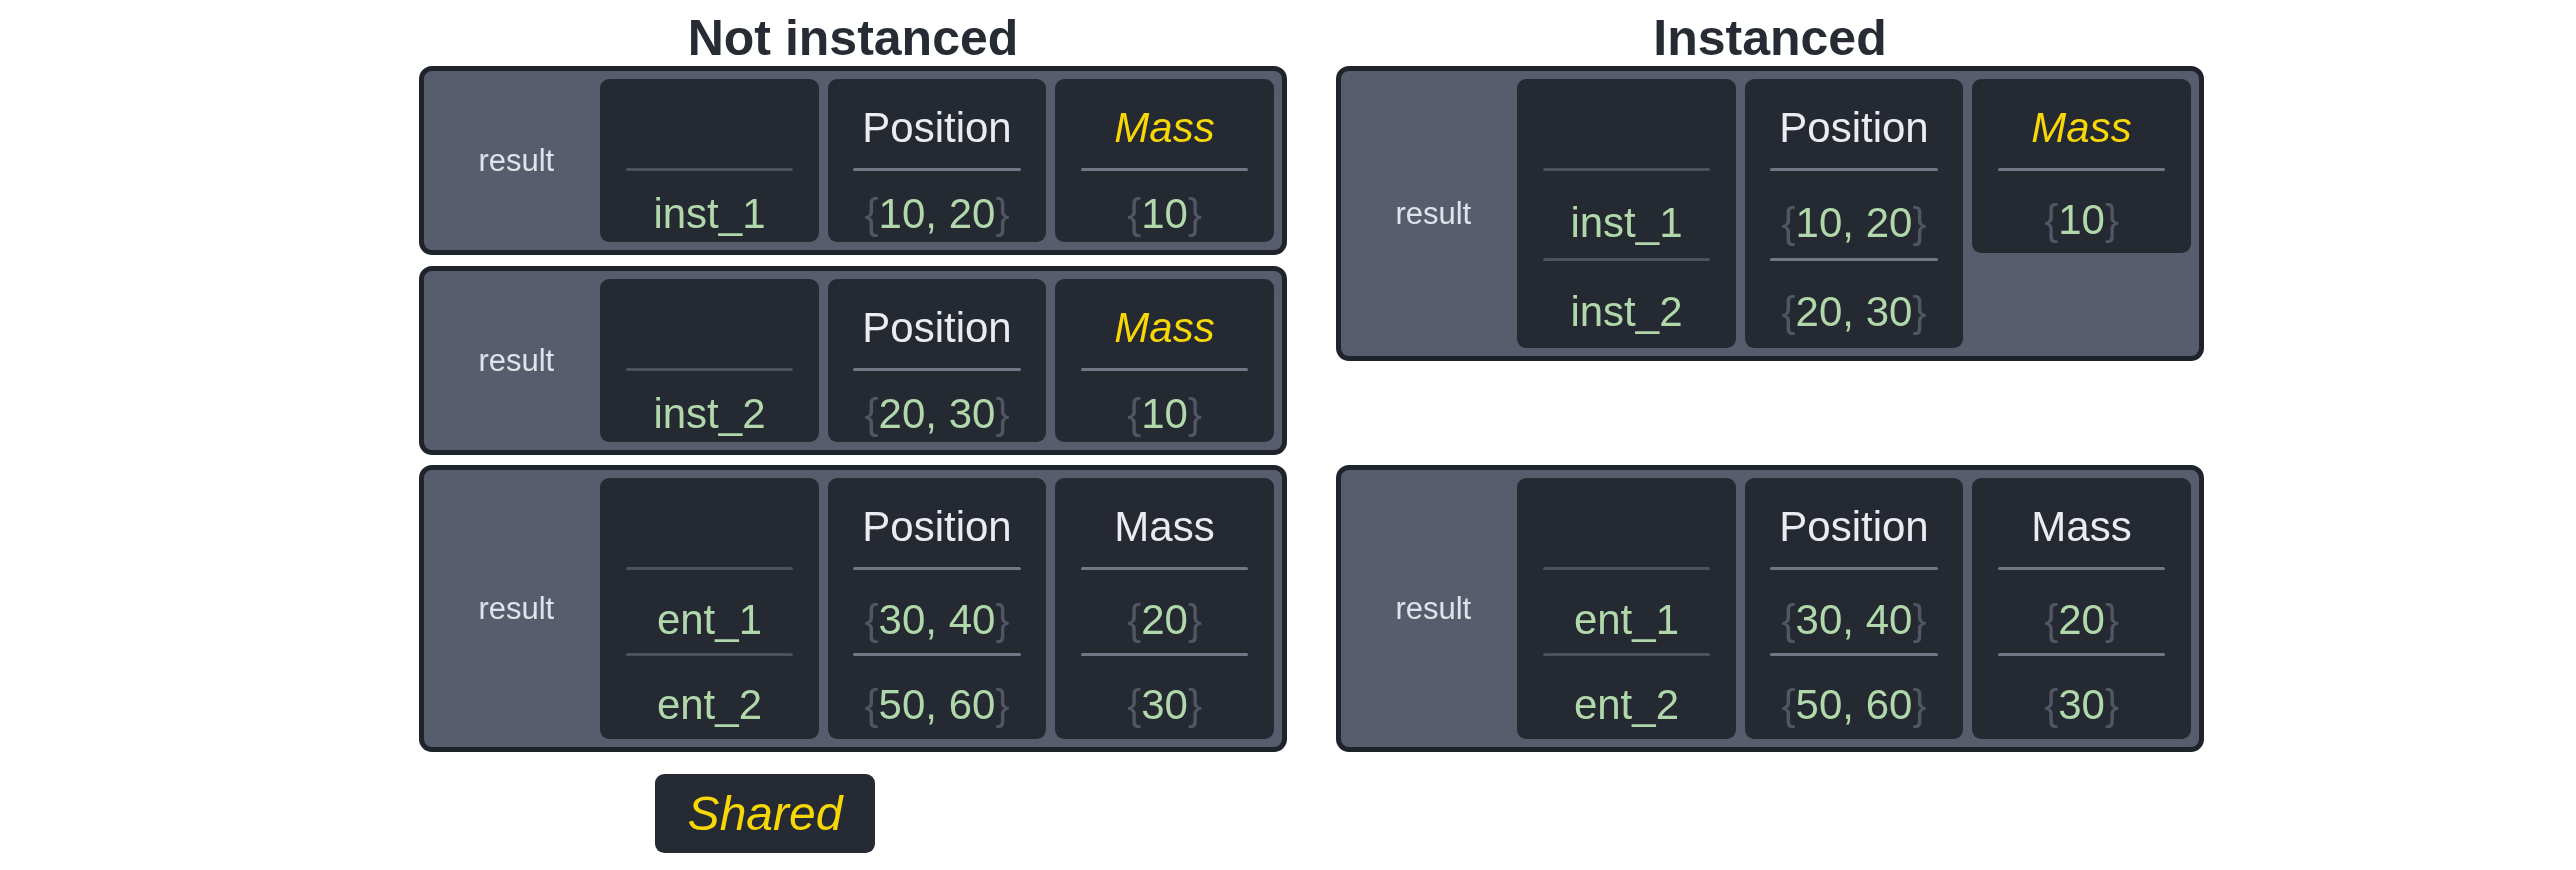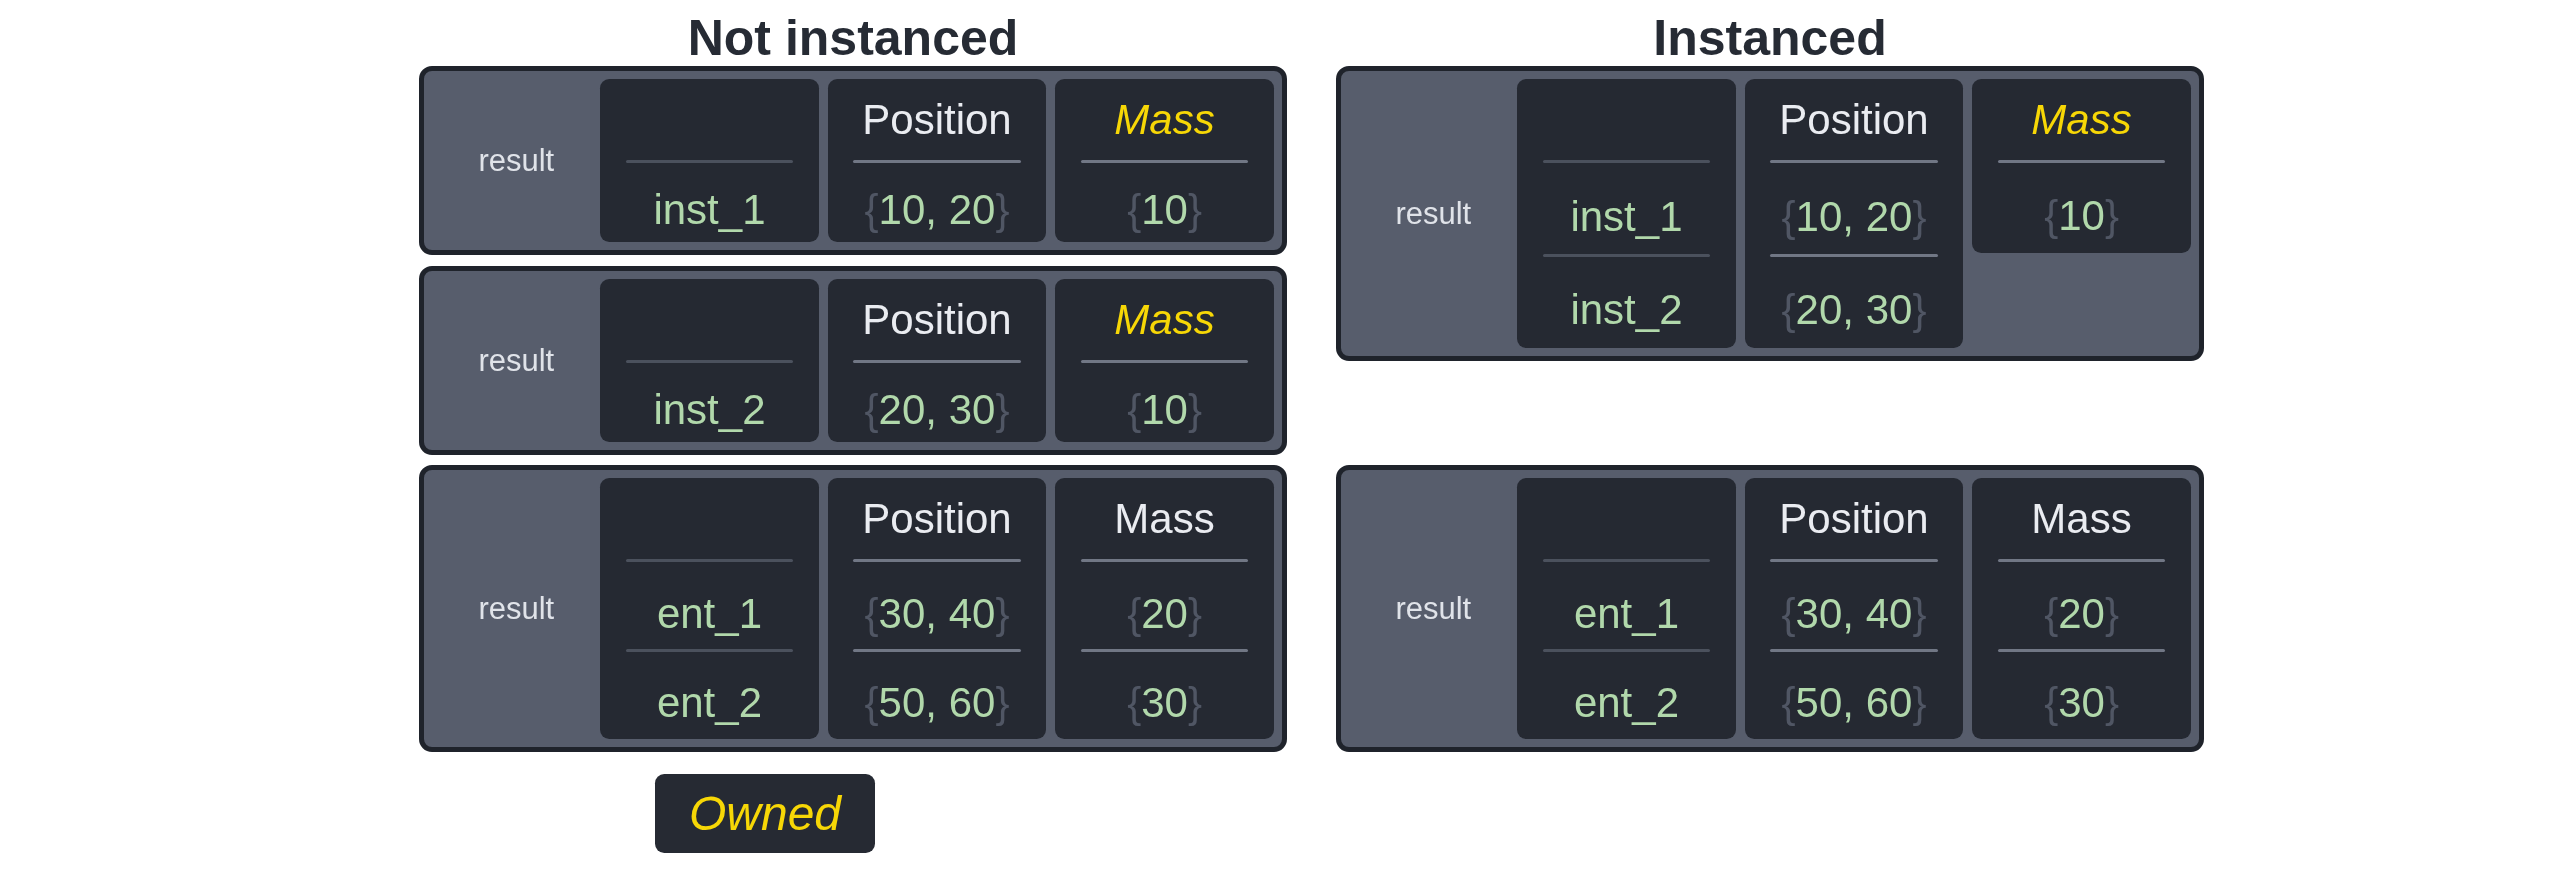--- a/index.html
+++ b/index.html
@@ -68,20 +68,21 @@
     align-self: flex-start;
     height: 174px;
   }
   .cell-header {
     flex: 0 0 81px;
     display: flex;
     align-items: center;
     justify-content: center;
     font-size: 42px;
     color: var(--header-text, #eaecf1);
+    margin-top: 8px;
   }
   .cell-header.shared {
     color: var(--shared-yellow, #f7d706);
     font-style: italic;
   }
   .divider {
     flex: 0 0 2.8px;
     width: calc(100% - 51px);
     margin: 0 auto;
     background: var(--divider, #717785);
@@ -242,17 +243,17 @@
           <div class="cell-header">Mass</div>
           <div class="divider"></div>
           <div class="cell-row"><span class="brace">{</span><span>20</span><span class="brace">}</span></div>
           <div class="divider"></div>
           <div class="cell-row"><span class="brace">{</span><span>30</span><span class="brace">}</span></div>
         </div>
       </div>
     </div>
 
   <div class="legend-item legend-shared">
-    <span>Owned</span>
+    <span>Shared</span>
   </div>
 
 </div>
 
 
 </body></html>

